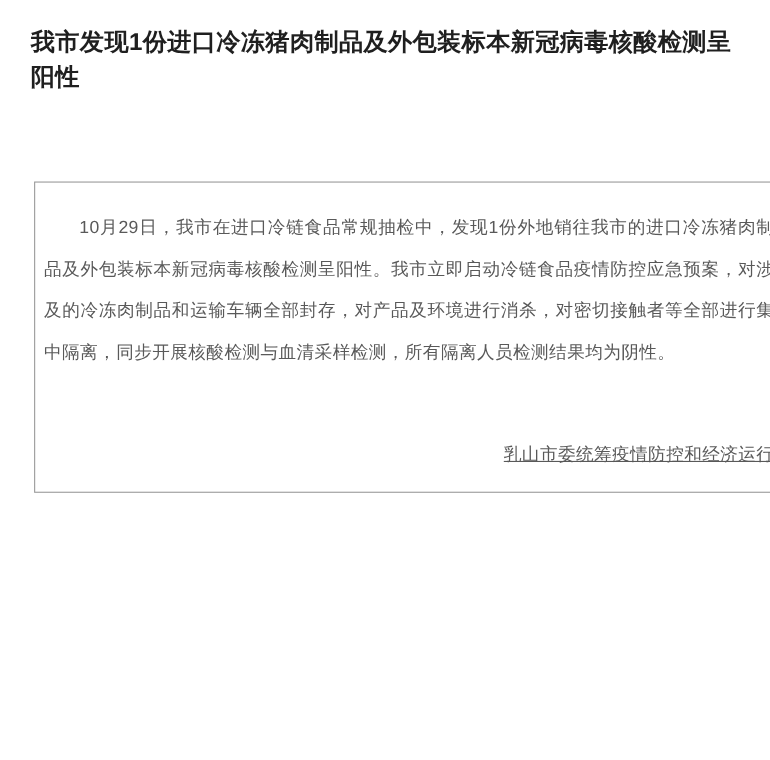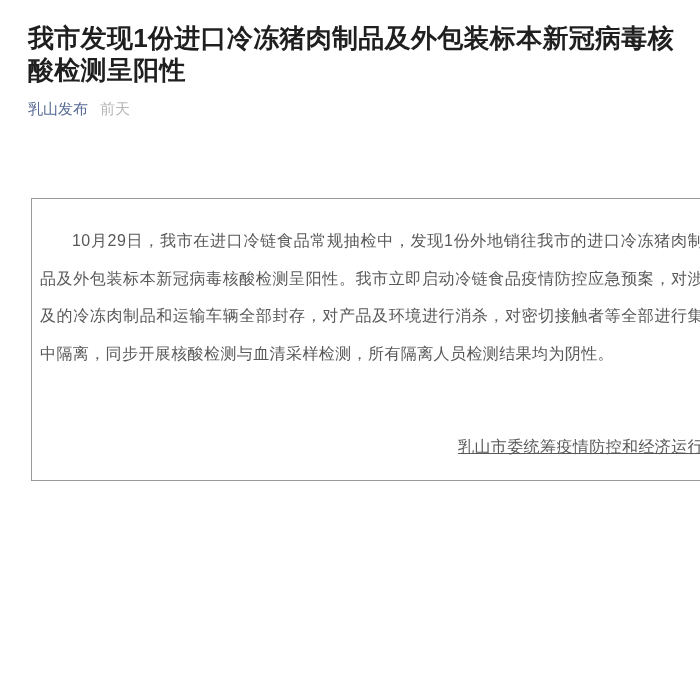--- a/index.html
+++ b/index.html
@@ -14,21 +14,21 @@
     background: #ffffff;
     overflow: hidden;
     box-sizing: border-box;
   }
   .content {
     padding: 16px 20px 0 28px;
   }
   .title {
     margin: 6px 0 0 0;
     max-width: 652px;
-    font-size: 26px;
+    font-size: 22px;
     line-height: 32px;
     font-weight: 700;
     color: #1f1f1f;
     letter-spacing: 0.3px;
   }
   .byline {
     margin-top: 13px;
     font-size: 15px;
     line-height: 20px;
   }
@@ -69,23 +69,20 @@
   }
 </style>
 </head>
 <body>
 
 <div class="page">
   <div class="content">
 
     <h1 class="title">我市发现1份进口冷冻猪肉制品及外包装标本新冠病毒核酸检测呈阳性</h1>
 
-    <div class="byline">
-      <span class="author">乳山发布</span><span class="time">前天</span>
-    </div>
 
     <div class="notice-box">
       <p class="para">10月29日，我市在进口冷链食品常规抽检中，发现1份外地销往我市的进口冷冻猪肉制品及外包装标本新冠病毒核酸检测呈阳性。我市立即启动冷链食品疫情防控应急预案，对涉及的冷冻肉制品和运输车辆全部封存，对产品及环境进行消杀，对密切接触者等全部进行集中隔离，同步开展核酸检测与血清采样检测，所有隔离人员检测结果均为阴性。</p>
 
       <div class="signature">
         <p>乳山市委统筹疫情防控和经济运行</p>
       </div>
     </div>
 
   </div>

